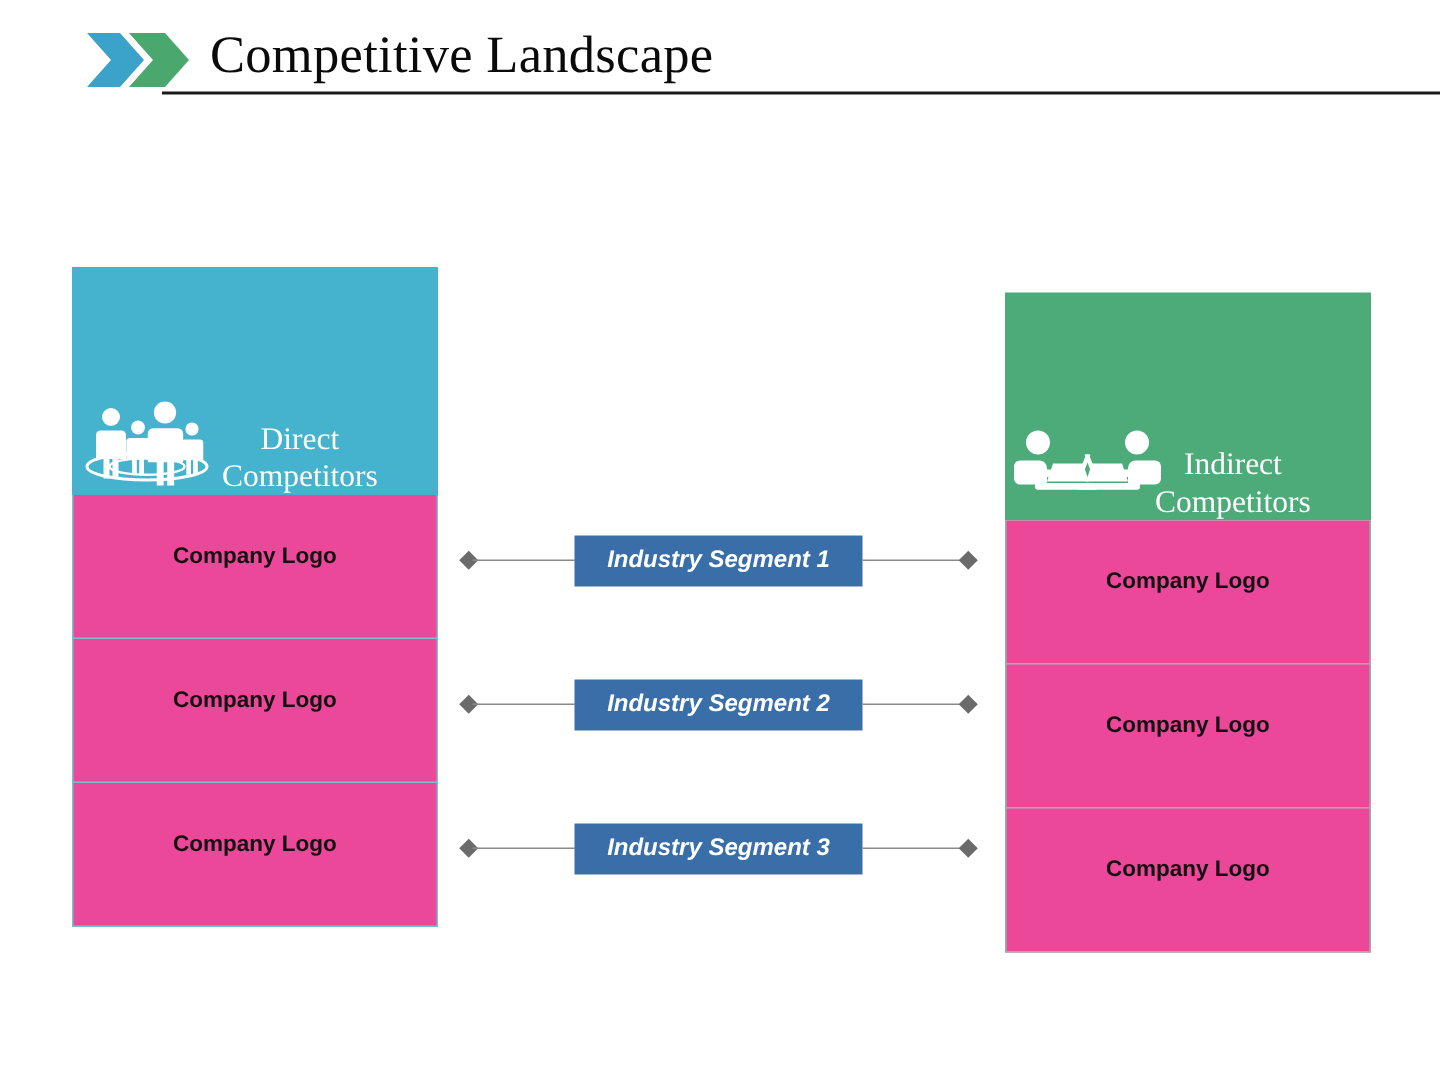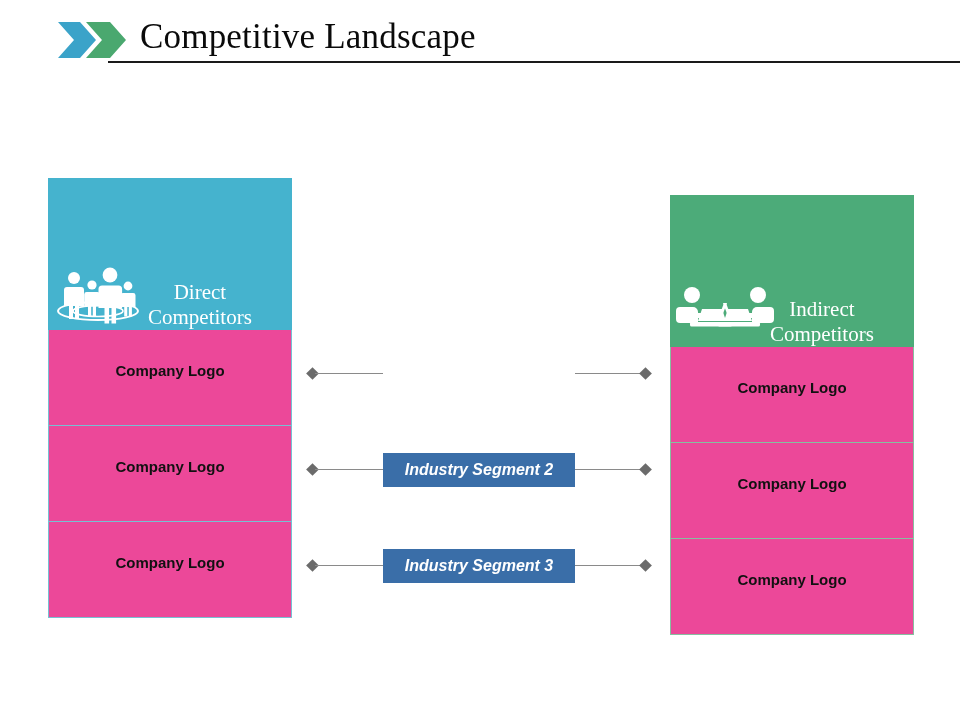--- a/index.html
+++ b/index.html
@@ -256,20 +256,23 @@
     <span class="cell-label">Company Logo</span>
   </div>
   <div class="cell">
     <span class="cell-label">Company Logo</span>
   </div>
 </div>
 
 <div class="segment-row" id="segment-row-0">
   <span class="diamond diamond-left"></span>
   <span class="connector connector-left"></span>
+  <div class="segment-box">
+    <span class="segment-label">Industry Segment 1</span>
+  </div>
   <span class="connector connector-right"></span>
   <span class="diamond diamond-right"></span>
 </div>
 
 <div class="segment-row" id="segment-row-1">
   <span class="diamond diamond-left"></span>
   <span class="connector connector-left"></span>
   <div class="segment-box">
     <span class="segment-label">Industry Segment 2</span>
   </div>

